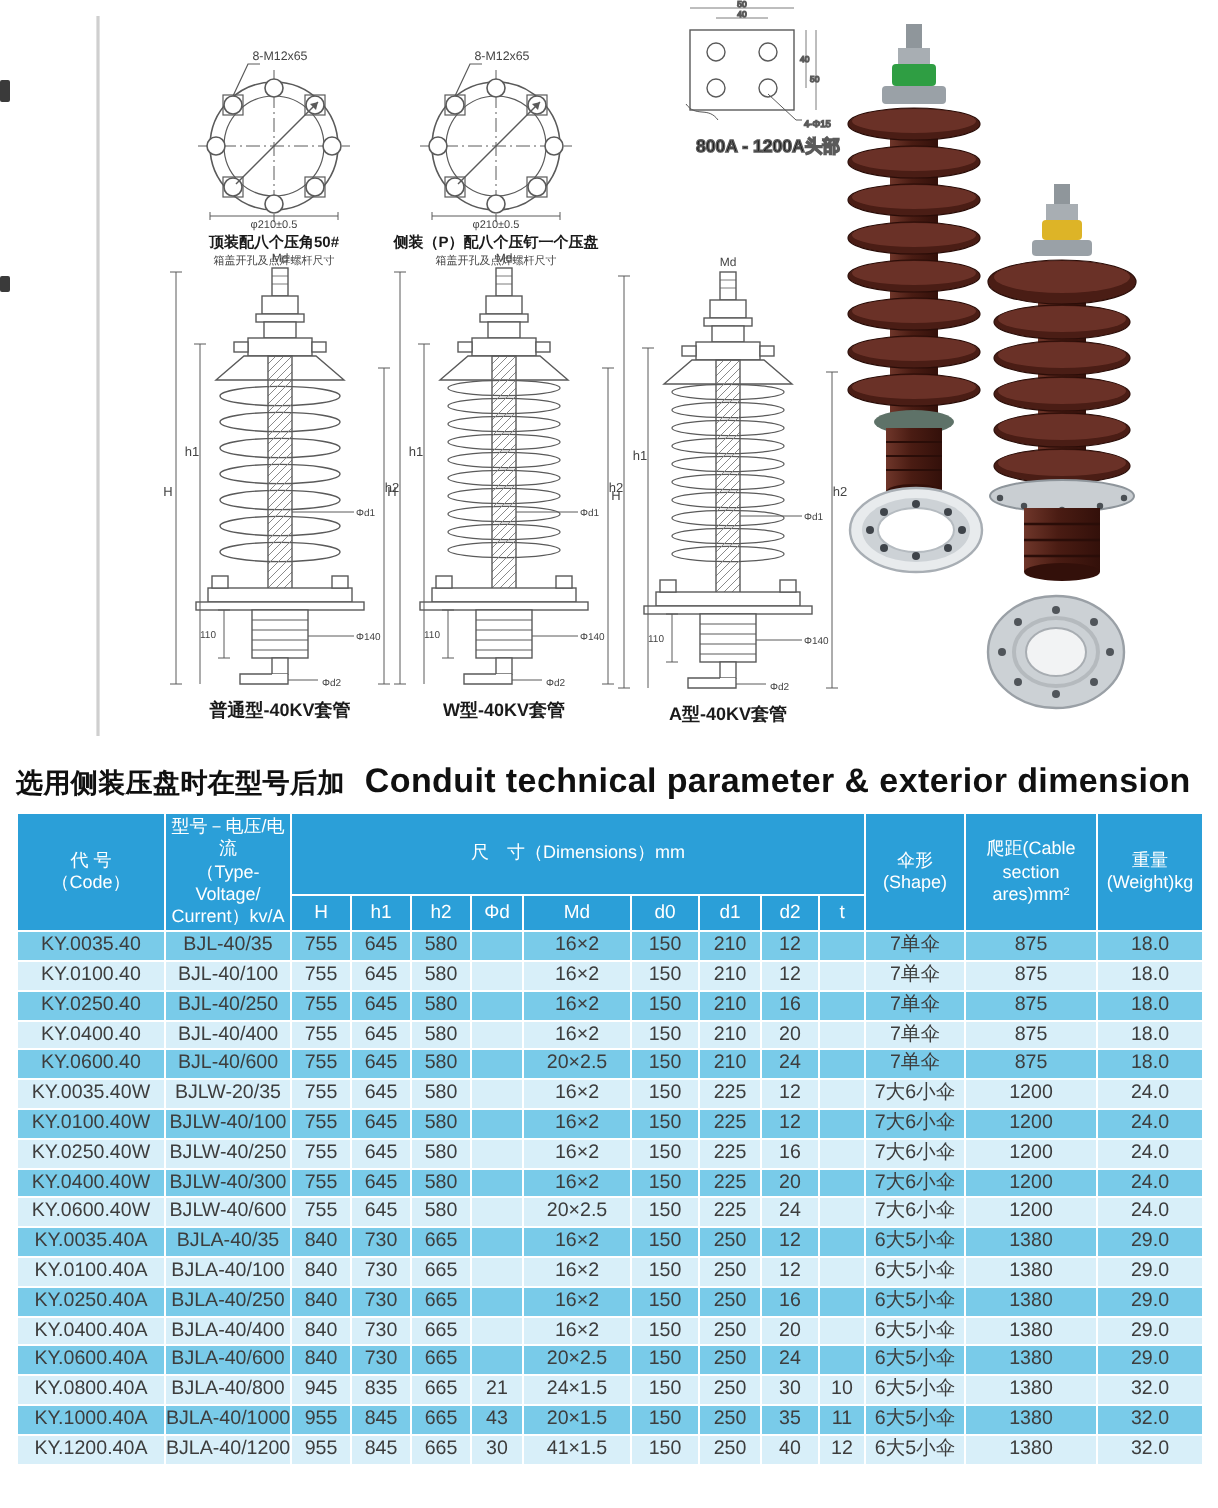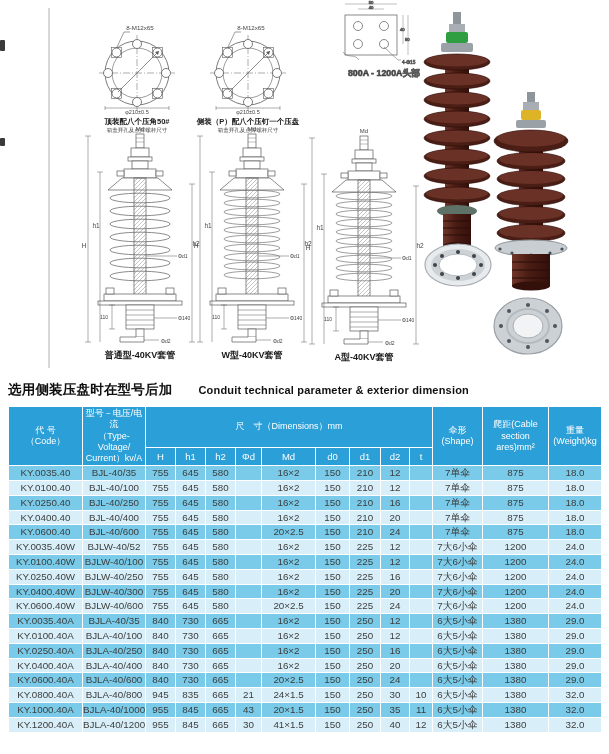--- a/index.html
+++ b/index.html
@@ -5,21 +5,21 @@
   html,body{margin:0;padding:0;background:#fff;}
   body{width:609px;height:754px;position:relative;overflow:hidden;
        font-family:"Liberation Sans","DejaVu Sans",sans-serif;color:#222;}
 
   .edge-mark{position:absolute;left:0;width:5px;background:#3a3a3a;border-radius:1px;}
 
   .drawing-area{position:absolute;top:0;left:0;width:609px;height:372px;}
 
   .page-title{position:absolute;top:381px;left:8px;width:595px;white-space:nowrap;
               font-weight:bold;color:#101010;font-size:13.5px;letter-spacing:.2px;}
-  .page-title .en{margin-left:26px;font-size:11px;}
+  .page-title .en{margin-left:10px;font-size:17px;}
 
   .table-wrap{position:absolute;top:406px;left:8px;width:593px;}
   table{border-collapse:collapse;table-layout:fixed;width:593px;}
   th,td{border:1px solid #fff;text-align:center;vertical-align:middle;overflow:hidden;}
   thead th{background:var(--header-bg,#2b9fd8);color:#fff;font-weight:normal;
            font-size:9px;line-height:1.25;white-space:pre-line;padding:1px 0;}
   thead tr.subrow th{font-size:9.5px;height:15px;padding:0;}
   tbody td{font-size:9.8px;color:#3d3d3d;height:13.8px;line-height:13.8px;padding:0;
            white-space:nowrap;}
   tr.row-med td{background:var(--row-medium,#79cbe9);}
@@ -441,21 +441,21 @@
           <td>150</td>
           <td>210</td>
           <td>24</td>
           <td></td>
           <td>7单伞</td>
           <td>875</td>
           <td>18.0</td>
         </tr>
         <tr class="row-light">
           <td>KY.0035.40W</td>
-          <td>BJLW-40/52</td>
+          <td>BJLW-20/35</td>
           <td>755</td>
           <td>645</td>
           <td>580</td>
           <td></td>
           <td>16×2</td>
           <td>150</td>
           <td>225</td>
           <td>12</td>
           <td></td>
           <td>7大6小伞</td>

